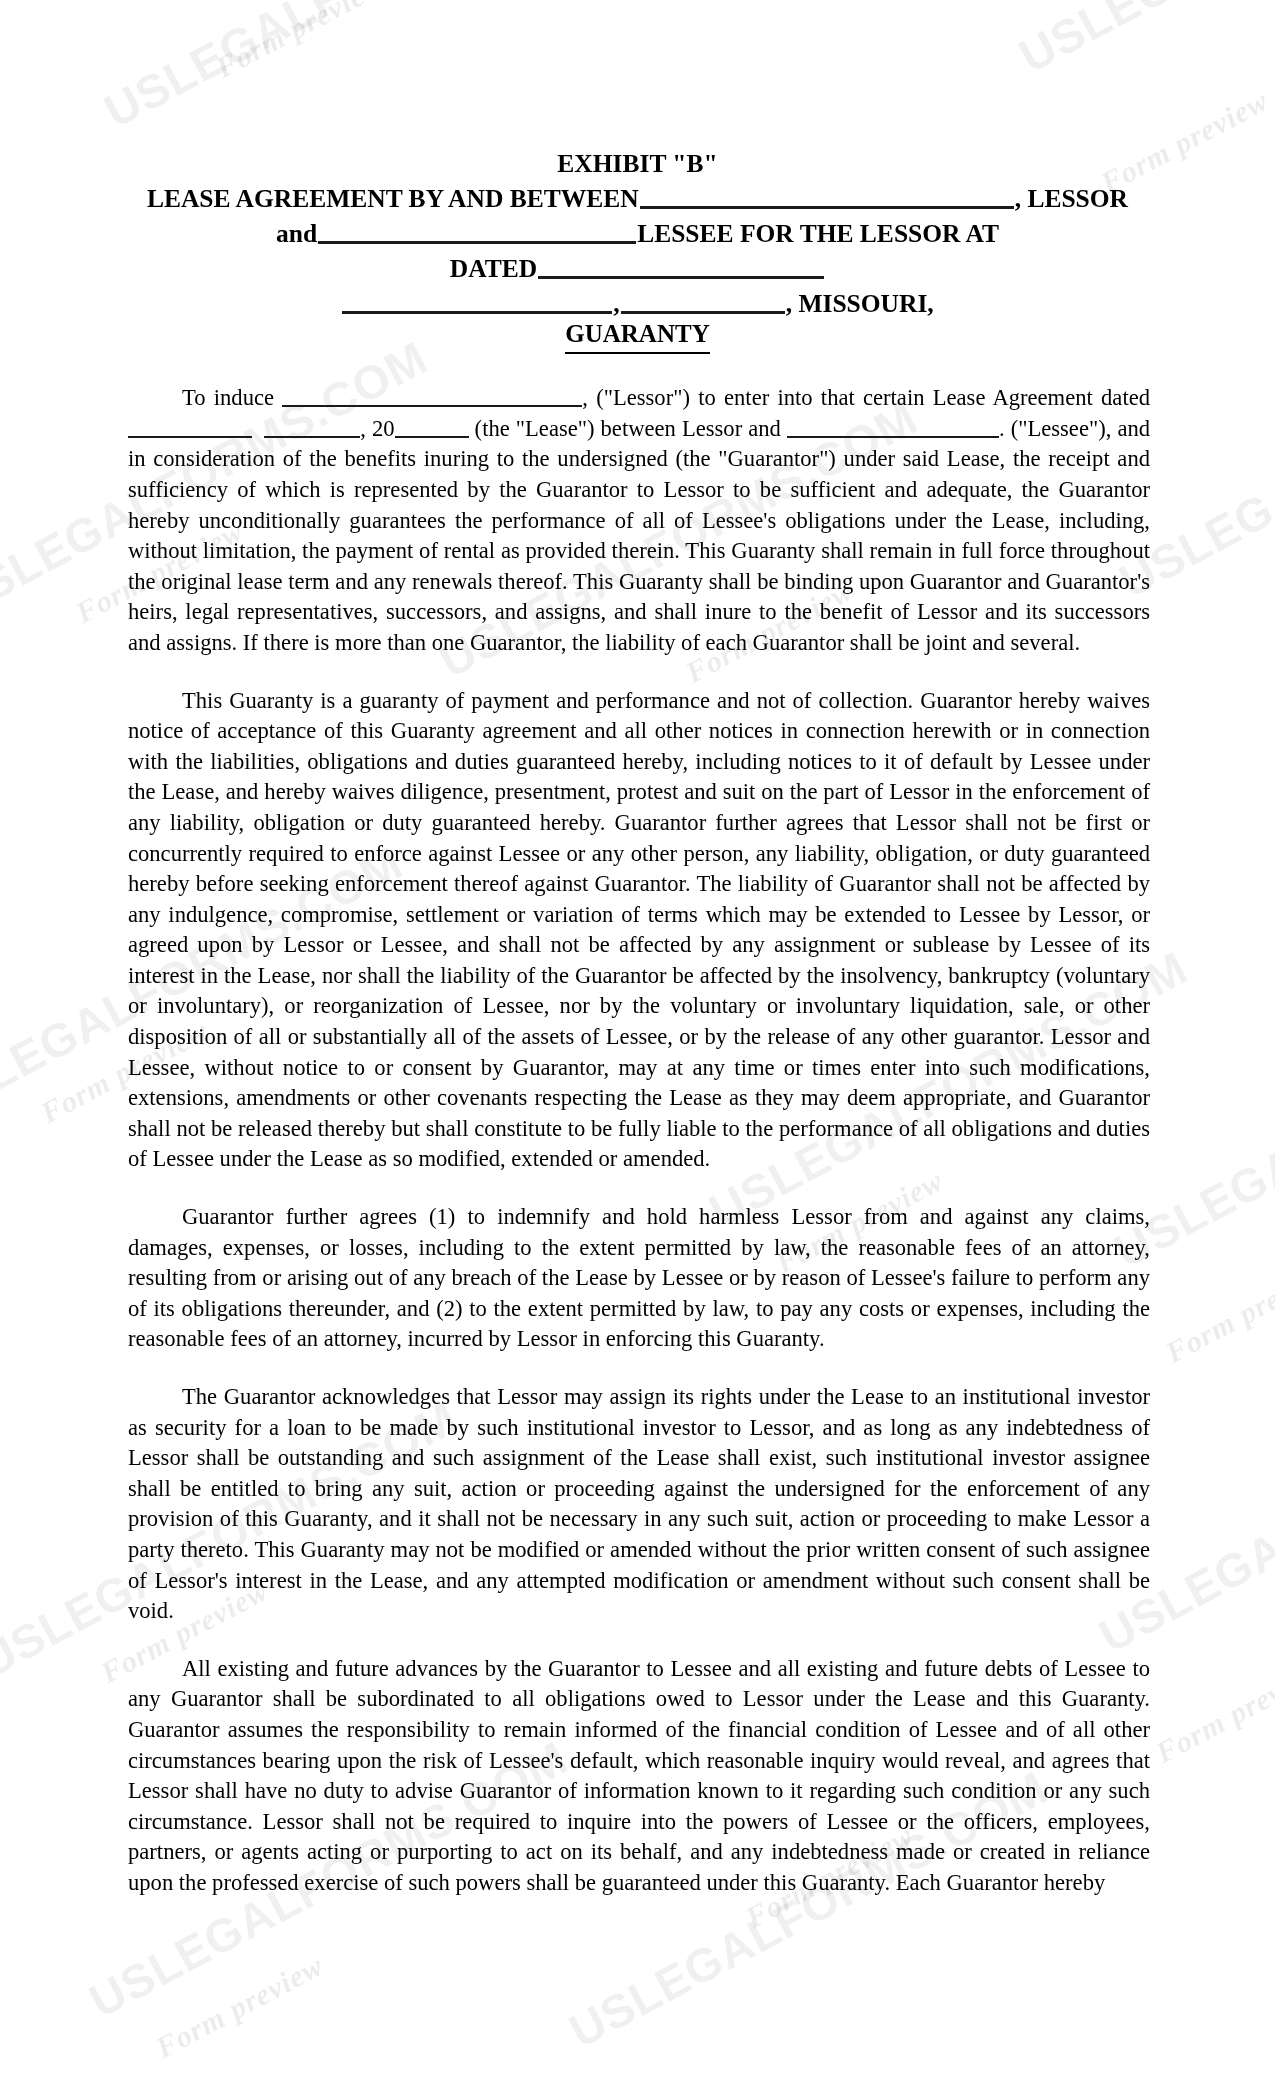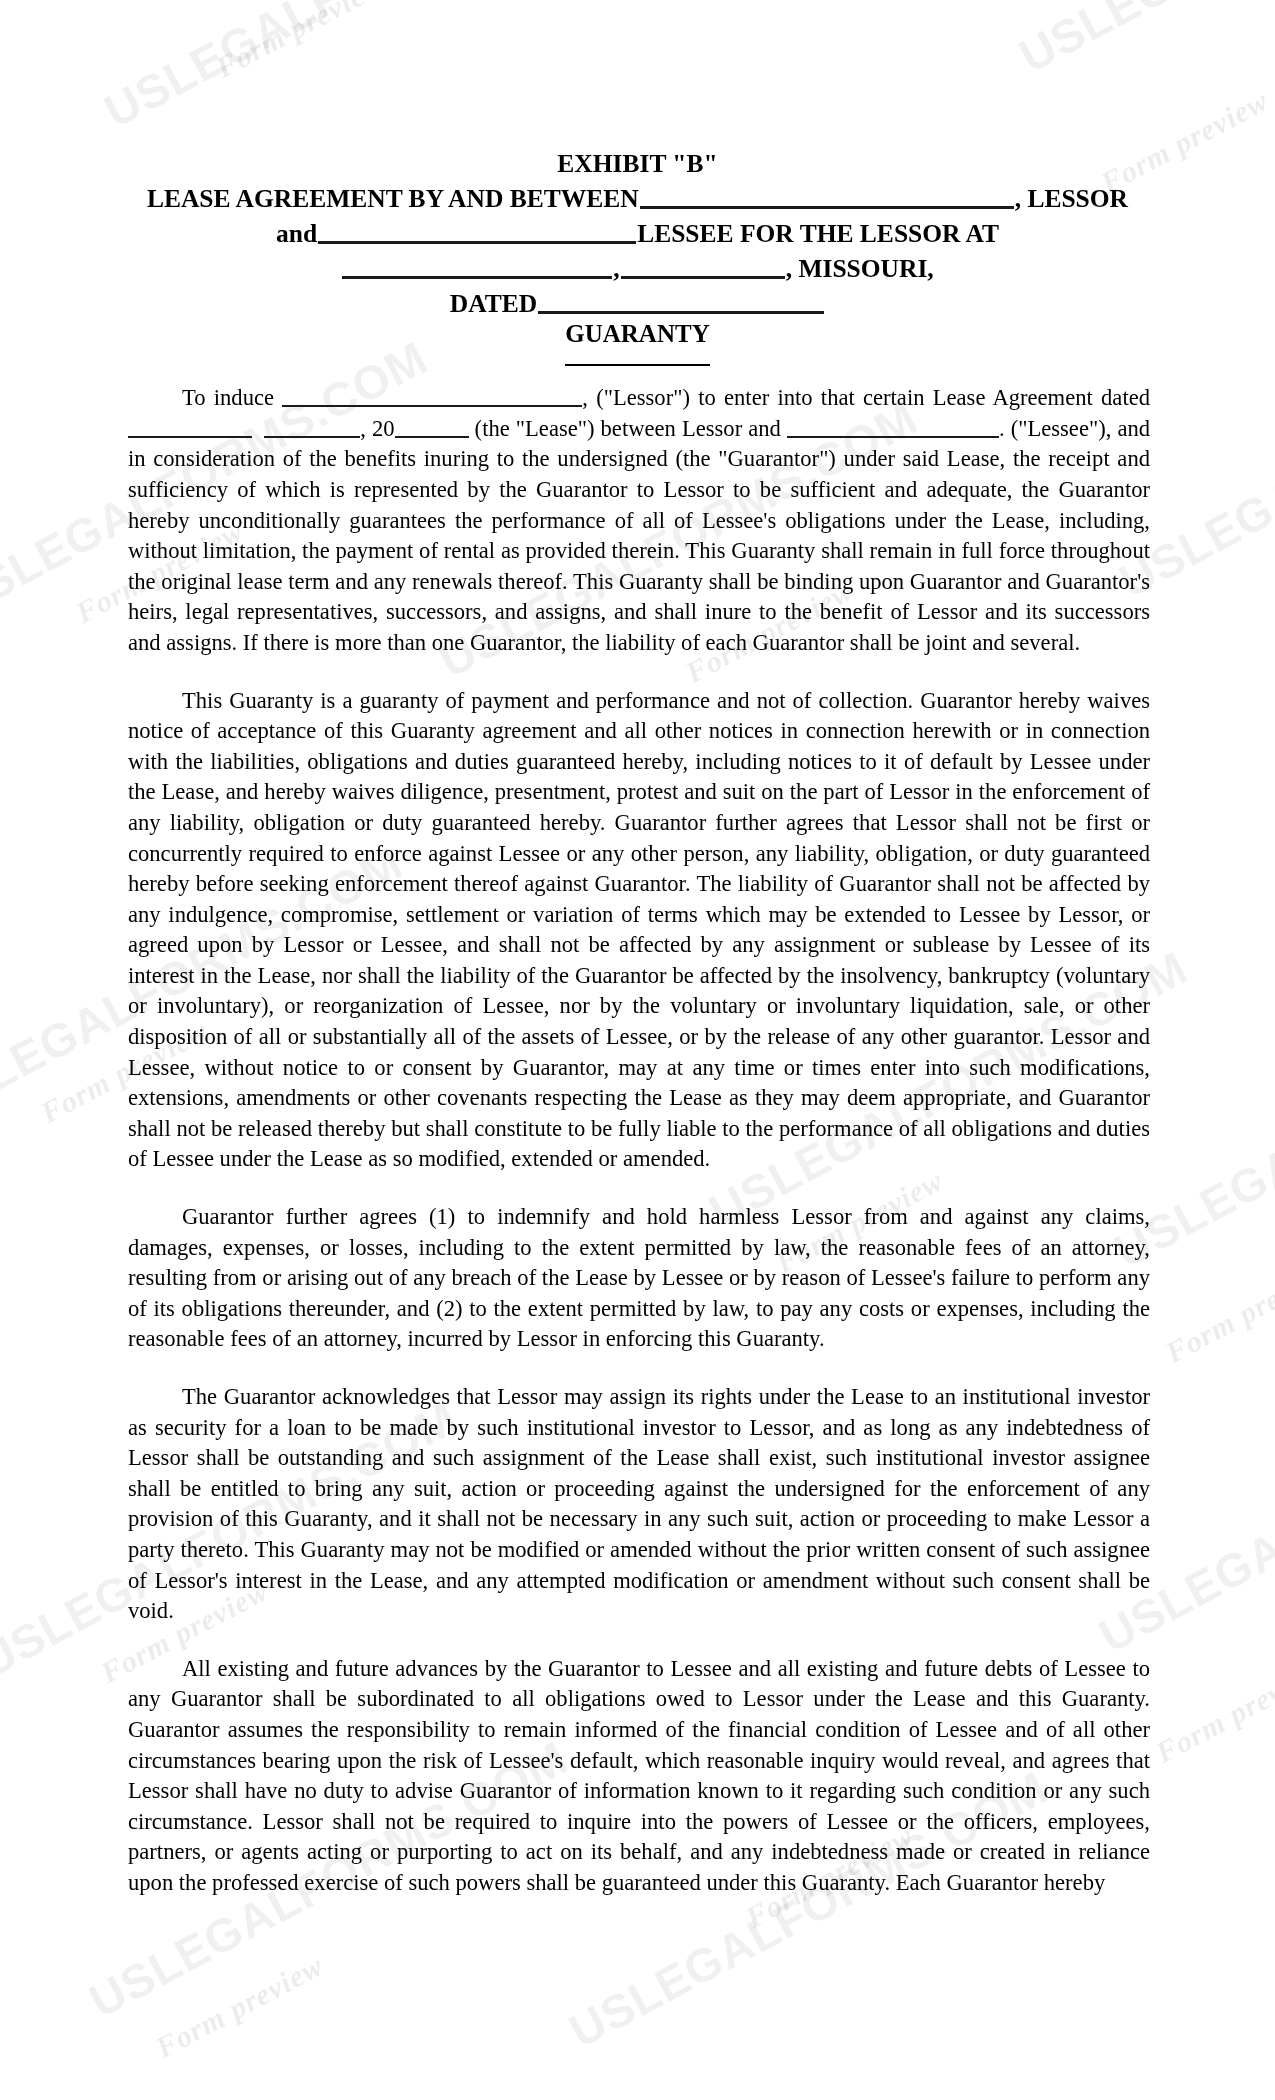--- a/index.html
+++ b/index.html
@@ -88,21 +88,21 @@
     position: absolute;
     left: 0;
     top: 320px;
     width: 1275px;
     text-align: center;
     font-weight: bold;
     font-size: 25px;
   }
   .guaranty-title span {
     border-bottom: 2px solid #000;
-    padding-bottom: 17px;
+    padding-bottom: 5px;
   }
 
   .body {
     position: absolute;
     left: 128px;
     top: 382px;
     width: 1022px;
     font-size: 22.6px;
     line-height: 30.6px;
     text-align: justify;
@@ -164,23 +164,23 @@
 
   <div class="sheet">
 
     <div class="hdr-block">
       <span class="hdr-line">EXHIBIT "B"</span>
 
       <span class="hdr-line l2"><span>LEASE AGREEMENT BY AND BETWEEN</span><span class="blank b-lessor"></span><span>, LESSOR</span></span>
 
       <span class="hdr-line"><span>and</span><span class="blank b-lessee"></span><span>LESSEE FOR THE LESSOR AT</span></span>
 
+      <span class="hdr-line"><span>DATED</span><span class="blank b-dated"></span></span>
+
       <span class="hdr-line"><span class="blank b-space"></span><span>,</span><span class="blank b-city"></span><span>, MISSOURI,</span></span>
-
-      <span class="hdr-line"><span>DATED</span><span class="blank b-dated"></span></span>
     </div>
 
     <div class="guaranty-title"><span>GUARANTY</span></div>
 
     <div class="body">
 
       <p><span>To induce </span><span class="blank-ti bi-lessor"></span><span>, ("Lessor") to enter into that certain Lease Agreement dated </span><span class="blank-ti bi-month"></span>&nbsp;&nbsp;<span class="blank-ti bi-day"></span><span>, 20</span><span class="blank-ti bi-year"></span><span> (the "Lease") between Lessor and </span><span class="blank-ti bi-lessee"></span><span>. ("Lessee"), and in consideration of the benefits inuring to the undersigned (the "Guarantor") under said Lease, the receipt and sufficiency of which is represented by the Guarantor to Lessor to be sufficient and adequate, the Guarantor hereby unconditionally guarantees the performance of all of Lessee's obligations under the Lease, including, without limitation, the payment of rental as provided therein.  This Guaranty shall remain in full force throughout the original lease term and any renewals thereof.  This Guaranty shall be binding upon Guarantor and Guarantor's heirs, legal representatives, successors, and assigns, and shall inure to the benefit of Lessor and its successors and assigns.  If there is more than one Guarantor, the liability of each Guarantor shall be joint and several.</span></p>
 
       <p>This Guaranty is a guaranty of payment and performance and not of collection.  Guarantor hereby waives notice of acceptance of this Guaranty agreement and all other notices in connection herewith or in connection with the liabilities, obligations and duties guaranteed hereby, including notices to it of default by Lessee under the Lease, and hereby waives diligence, presentment, protest and suit on the part of Lessor in the enforcement of any liability, obligation or duty guaranteed hereby.  Guarantor further agrees that Lessor shall not be first or concurrently required to enforce against Lessee or any other person, any liability, obligation, or duty guaranteed hereby before seeking enforcement thereof against Guarantor.  The liability of Guarantor shall not be affected by any indulgence, compromise, settlement or variation of terms which may be extended to Lessee by Lessor, or agreed upon by Lessor or Lessee, and shall not be affected by any assignment or sublease by Lessee of its interest in the Lease, nor shall the liability of the Guarantor be affected by the insolvency, bankruptcy (voluntary or involuntary), or reorganization of Lessee, nor by the voluntary or involuntary liquidation, sale, or other disposition of all or substantially all of the assets of Lessee, or by the release of any other guarantor.  Lessor and Lessee, without notice to or consent by Guarantor, may at any time or times enter into such modifications, extensions, amendments or other covenants respecting the Lease as they may deem appropriate, and Guarantor shall not be released thereby but shall constitute to be fully liable to the performance of all obligations and duties of Lessee under the Lease as so modified, extended or amended.</p>
       <p>Guarantor further agrees (1) to indemnify and hold harmless Lessor from and against any claims, damages, expenses, or losses, including to the extent permitted by law, the reasonable fees of an attorney, resulting from or arising out of any breach of the Lease by Lessee or by reason of Lessee's failure to perform any of its obligations thereunder, and (2) to the extent permitted by law, to pay any costs or expenses, including the reasonable fees of an attorney, incurred by Lessor in enforcing this Guaranty.</p>

